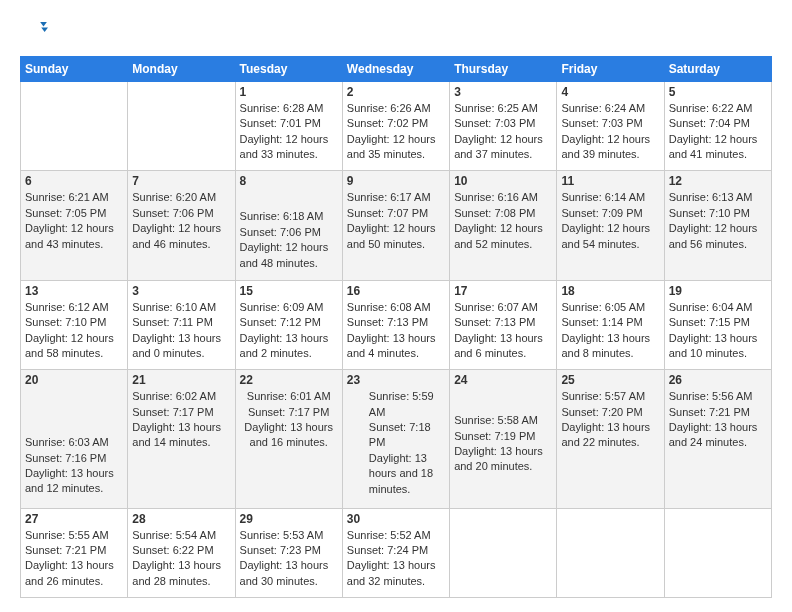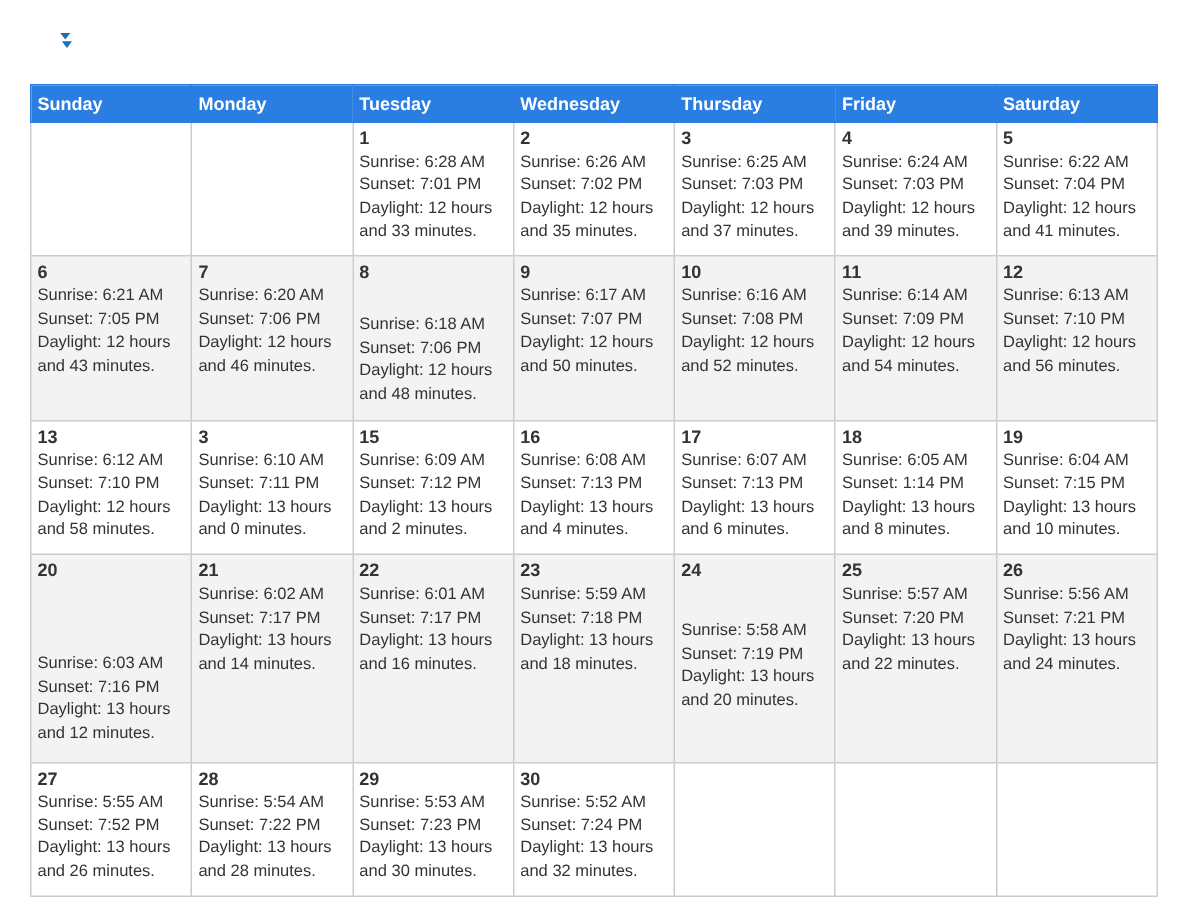--- a/index.html
+++ b/index.html
@@ -258,27 +258,27 @@
 Daylight: 13 hours and 12 minutes.</div>
           </td>
           <td>
             <span class="day-num">21</span>
             <div class="cell-text" style="white-space: pre-line;">Sunrise: 6:02 AM
 Sunset: 7:17 PM
 Daylight: 13 hours and 14 minutes.</div>
           </td>
           <td>
             <span class="day-num">22</span>
-            <div class="cell-text" style="white-space: pre-line;">Sunrise: 6:01 AM
+            <div class="cell-text" style="white-space: pre-line; text-align: center;">Sunrise: 6:01 AM
 Sunset: 7:17 PM
 Daylight: 13 hours and 16 minutes.</div>
           </td>
           <td>
             <span class="day-num">23</span>
-            <div class="cell-text" style="white-space: pre-line;">Sunrise: 5:59 AM
+            <div class="cell-text" style="white-space: pre-line; margin-left: 22px;">Sunrise: 5:59 AM
 Sunset: 7:18 PM
 Daylight: 13 hours and 18 minutes.</div>
           </td>
           <td>
             <span class="day-num">24</span>
             <div class="cell-text" style="white-space: pre-line; margin-top: 26px;">Sunrise: 5:58 AM
 Sunset: 7:19 PM
 Daylight: 13 hours and 20 minutes.</div>
           </td>
           <td>
@@ -291,27 +291,27 @@
             <span class="day-num">26</span>
             <div class="cell-text" style="white-space: pre-line;">Sunrise: 5:56 AM
 Sunset: 7:21 PM
 Daylight: 13 hours and 24 minutes.</div>
           </td>
         </tr>
         <tr>
           <td>
             <span class="day-num">27</span>
             <div class="cell-text" style="white-space: pre-line;">Sunrise: 5:55 AM
-Sunset: 7:52 PM
+Sunset: 7:21 PM
 Daylight: 13 hours and 26 minutes.</div>
           </td>
           <td>
             <span class="day-num">28</span>
             <div class="cell-text" style="white-space: pre-line;">Sunrise: 5:54 AM
-Sunset: 7:22 PM
+Sunset: 6:22 PM
 Daylight: 13 hours and 28 minutes.</div>
           </td>
           <td>
             <span class="day-num">29</span>
             <div class="cell-text" style="white-space: pre-line;">Sunrise: 5:53 AM
 Sunset: 7:23 PM
 Daylight: 13 hours and 30 minutes.</div>
           </td>
           <td>
             <span class="day-num">30</span>

